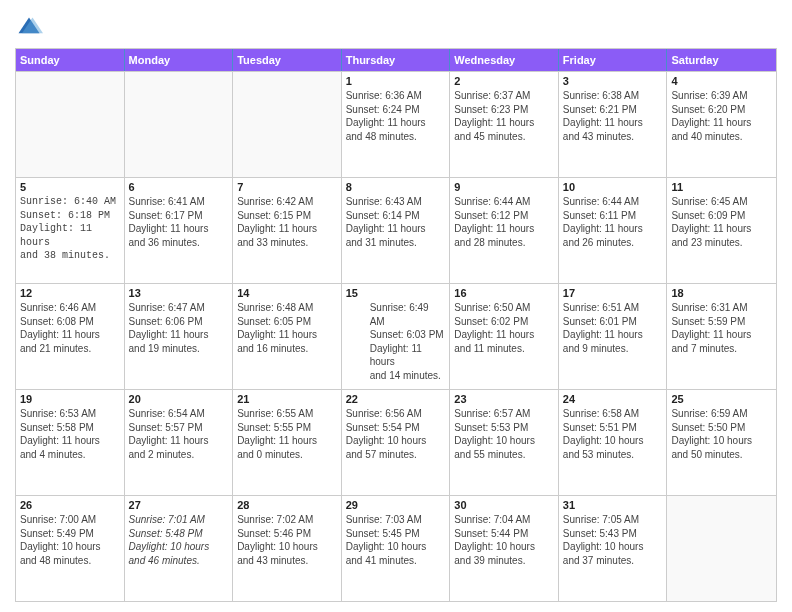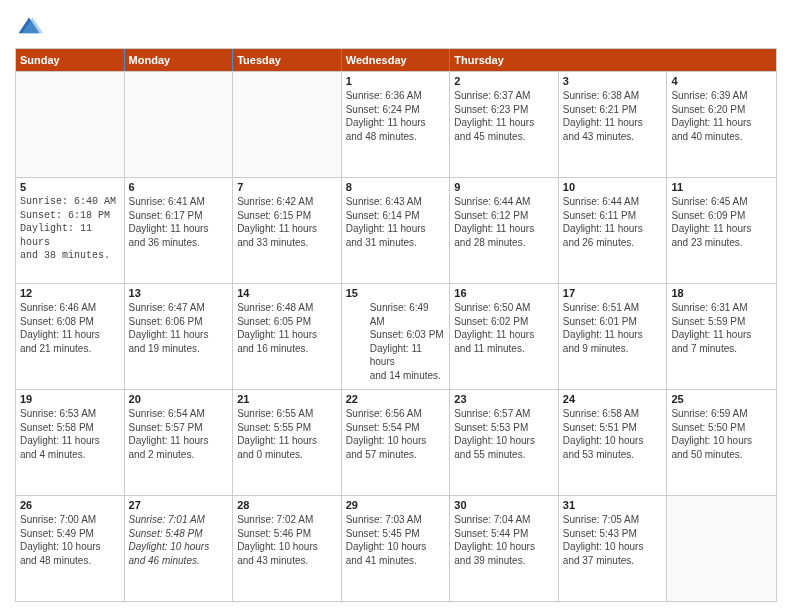--- a/index.html
+++ b/index.html
@@ -63,21 +63,21 @@
     }
     .calendar {
       flex: 1;
       display: flex;
       flex-direction: column;
       border: 1px solid #ccc;
     }
     .cal-header-row {
       display: grid;
       grid-template-columns: repeat(7, 1fr);
-      background: #c2410c;
+      background: #8b5cf6;
     }
     .cal-header-cell {
       color: #fff;
       font-size: 11px;
       font-weight: bold;
       padding: 5px 4px;
       text-align: left;
       border-right: 1px solid #4a8dcb;
     }
     .cal-header-cell:last-child { border-right: none; }
@@ -135,22 +135,24 @@
       <div class="month-title"></div>
       <div class="location"></div>
     </div>
   </div>
 
   <div class="calendar">
     <div class="cal-header-row">
     <div class="cal-header-cell">Sunday</div>
         <div class="cal-header-cell">Monday</div>
         <div class="cal-header-cell">Tuesday</div>
+        <div class="cal-header-cell">Thursday</div>
         <div class="cal-header-cell">Wednesday</div>
-        <div class="cal-header-cell">Thursday</div>
+        <div class="cal-header-cell">Friday</div>
+        <div class="cal-header-cell">Saturday</div>
       </div>
     <div class="cal-body">
     <div class="cal-row">
           <div class="cal-cell empty"></div>
           <div class="cal-cell empty"></div>
           <div class="cal-cell empty"></div>
           <div class="cal-cell">
             <div class="cell-date">1</div>
             <div class="cell-info" style="white-space: pre-line;">Sunrise: 6:36 AM
 Sunset: 6:24 PM

